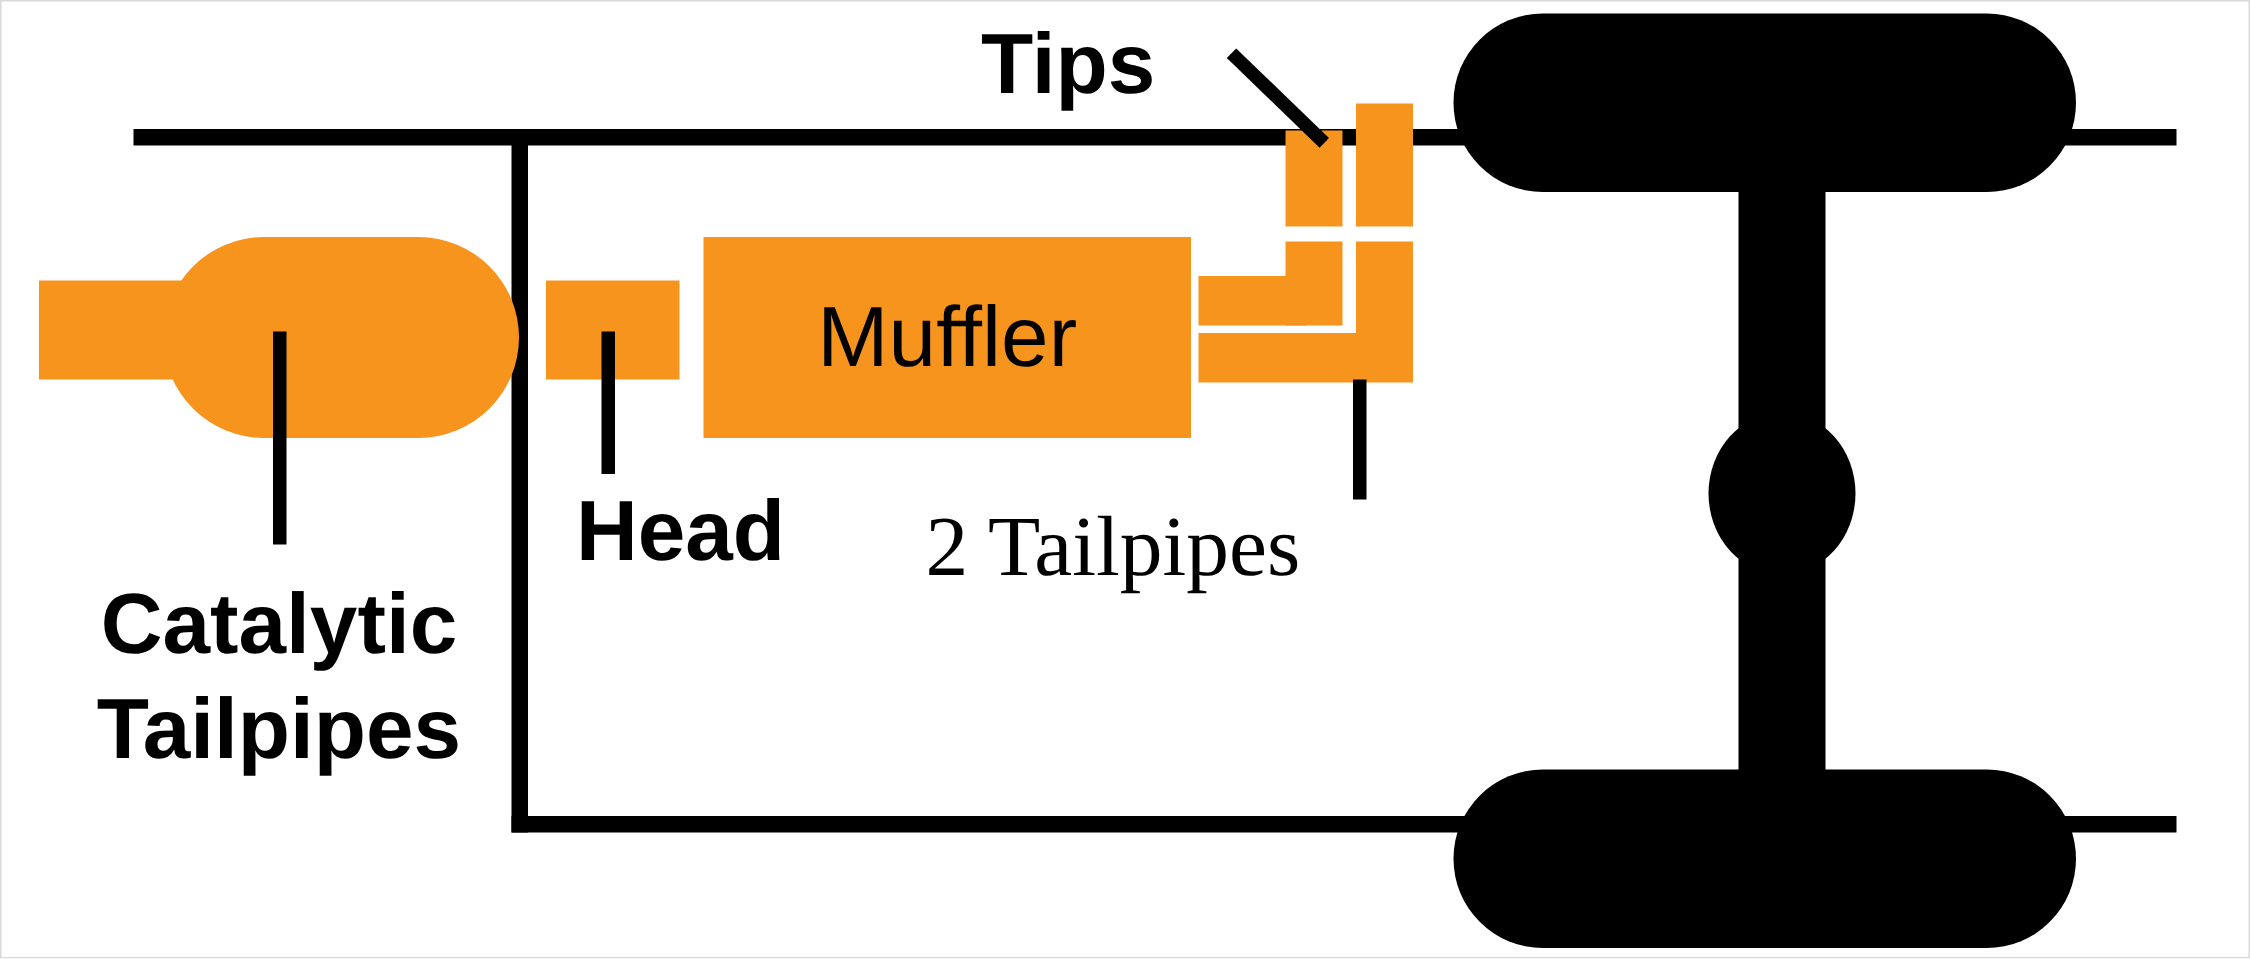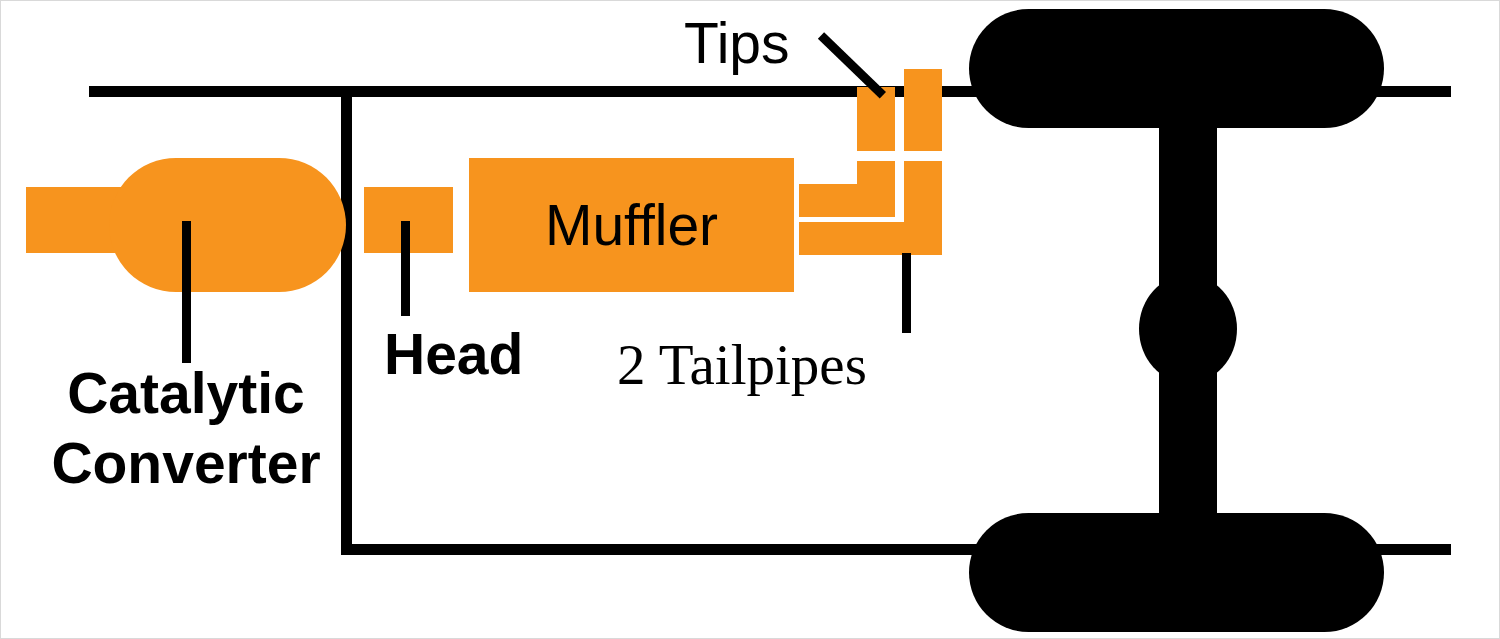--- a/index.html
+++ b/index.html
@@ -72,26 +72,26 @@
   <div class="abs pipe" style="left:903px; top:160px; width:38px; height:94px;"></div>
 
   <div class="abs pipe" style="left:856px; top:86px; width:38px; height:64px;"></div>
   <div class="abs pipe" style="left:903px; top:68px; width:38px; height:82px;"></div>
 
   <div class="pointer" style="left:820px; top:30px; width:86px; height:9px; transform:rotate(44deg); transform-origin:0 50%;"></div>
   <div class="pointer" style="left:181px; top:220px; width:9px; height:142px;"></div>
   <div class="pointer" style="left:400px; top:220px; width:9px; height:95px;"></div>
   <div class="pointer" style="left:901px; top:252px; width:9px; height:80px;"></div>
 
-  <div class="label" style="left:683px; top:8px;">Tips</div>
+  <div class="label" style="left:653px; top:8px;font-weight:bold;">Tips</div>
 
   <div class="label two-line" style="left:383px; top:318px;">
     <div>Head</div>
   </div>
 
   <div class="label" style="left:616px; top:330px;font-family:Liberation Serif, serif;">2 Tailpipes</div>
 
-  <div class="label two-line" style="left:15px; top:357px; width:340px; text-align:center;">
+  <div class="label two-line" style="left:15px; top:380px; width:340px; text-align:center;">
     <div>Catalytic</div>
-    <div>Converter</div>
+    <div>Tailpipes</div>
   </div>
 
 </div>
 
 </body></html>

